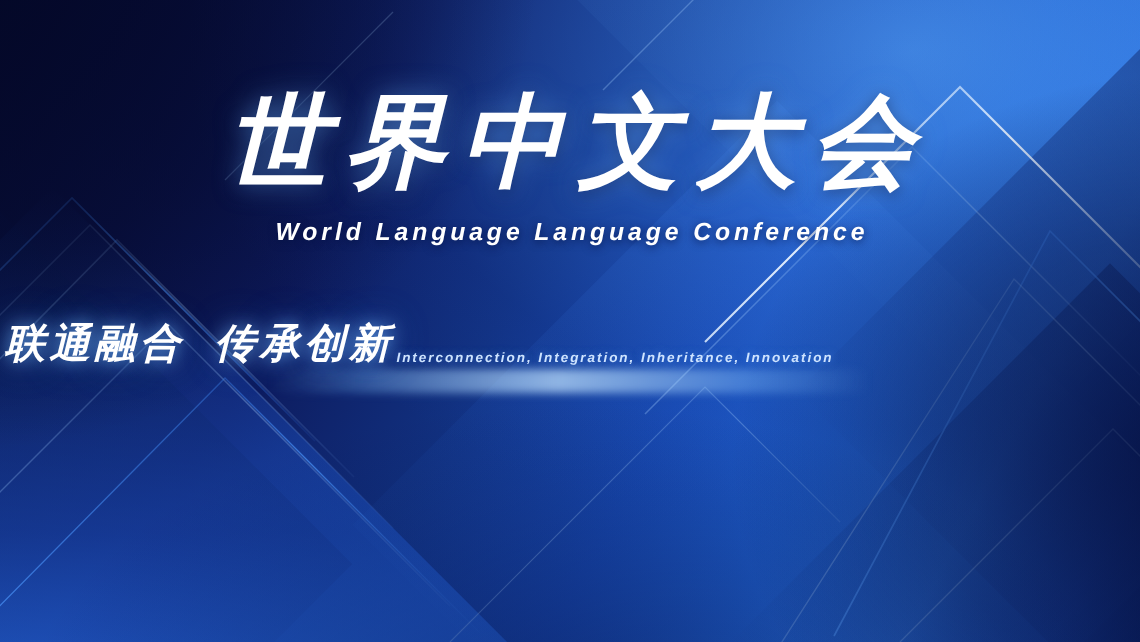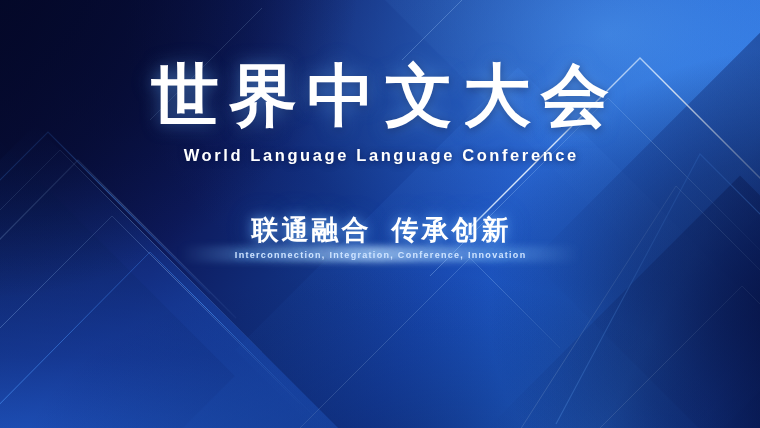--- a/index.html
+++ b/index.html
@@ -7,20 +7,21 @@
     padding: 0;
     background: #000;
   }
   #stage {
     position: relative;
     width: 760px;
     height: 428px;
     overflow: hidden;
     font-family: "Liberation Sans", "DejaVu Sans", sans-serif;
     background: #6d28d9;
+    font-style: italic;
   }
 
   
   .bg-layer {
     position: absolute;
     inset: 0;
     pointer-events: none;
   }
 
   
@@ -161,22 +162,22 @@
     text-indent: 2.6px;
     text-shadow: 0 1px 6px rgba(4,16,66,0.75);
     white-space: nowrap;
   }
 
   #slogan-wrap {
     position: relative;
     margin-top: 52px;
     width: 100%;
     display: flex;
-    flex-direction: column;
-    align-items: center;
+    flex-direction: row;
+    align-items: flex-end;
   }
 
   
   #slogan-streak {
     position: absolute;
     left: 50%;
     top: 30px;
     width: 400px;
     height: 16px;
     transform: translateX(-50%);
@@ -278,17 +279,17 @@
 
     <div id="sub-title-en">World Language Language Conference</div>
 
     <div id="slogan-wrap">
       <div id="slogan-streak"></div>
 
       <div id="slogan-cn">
         <span>联通融合</span><span class="gap"></span><span>传承创新</span>
       </div>
 
-      <div id="slogan-en">Interconnection,  Integration,  Conference,  Innovation</div>
+      <div id="slogan-en">Interconnection,  Integration,  Inheritance,  Innovation</div>
     </div>
 
   </div>
 </div>
 
 </body></html>

